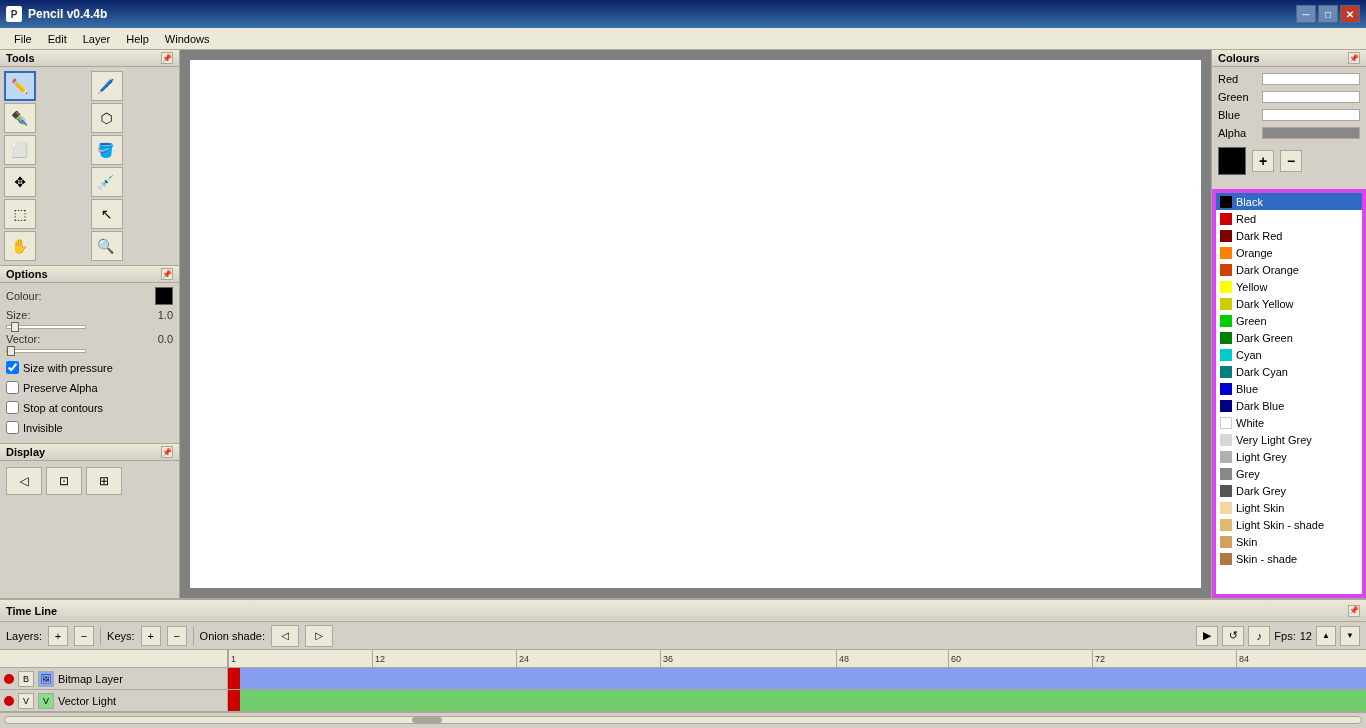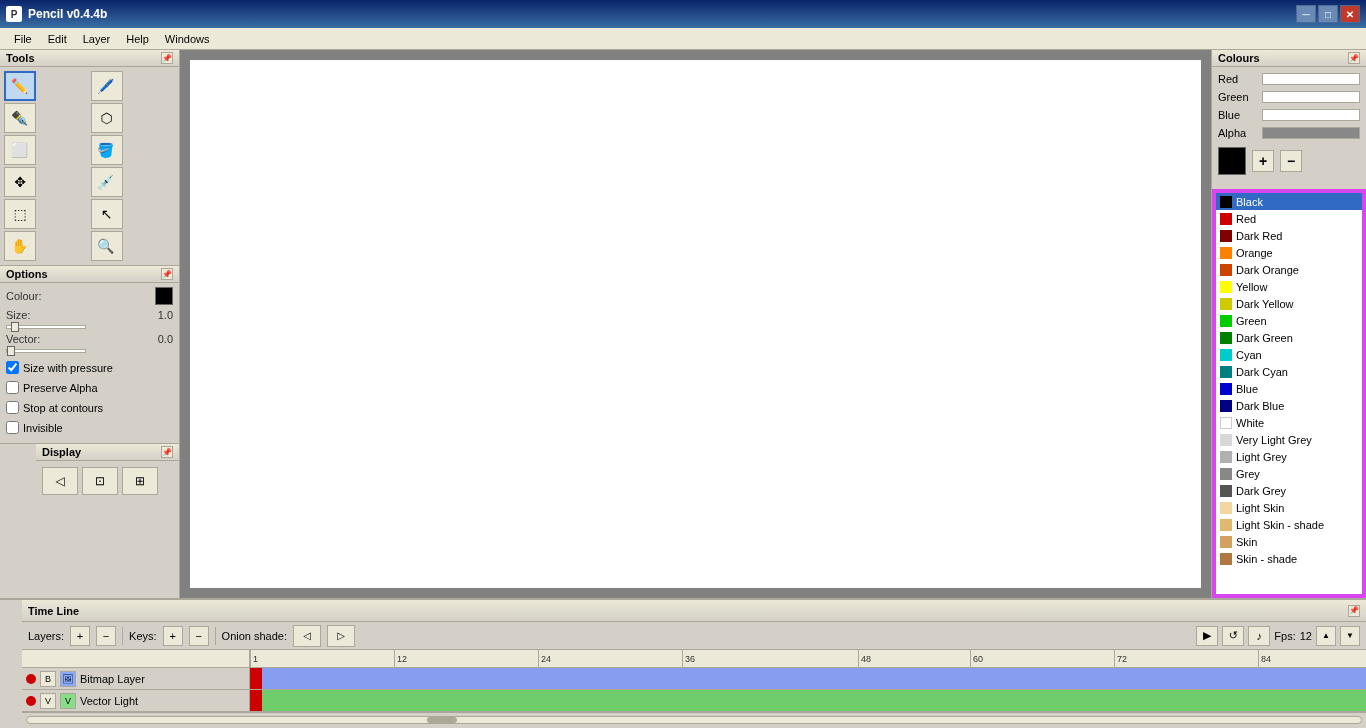--- a/index.html
+++ b/index.html
@@ -127,21 +127,21 @@
     .checkbox-row {
       display: flex;
       align-items: center;
       gap: 4px;
       margin-bottom: 3px;
       padding: 2px 0;
     }
     .checkbox-row input[type=checkbox] { margin: 0; }
 
     
-    #display-panel { border-top: 1px solid #aca899; padding-left: 36px; }
+    #display-panel { border-top: 1px solid #aca899; }
     .display-buttons { display: flex; gap: 4px; padding: 6px; }
     .disp-btn {
       width: 36px; height: 28px;
       background: #ece9d8;
       border: 1px solid #aca899;
       display: flex; align-items: center; justify-content: center;
       cursor: pointer; font-size: 12px;
     }
 
     
@@ -225,21 +225,20 @@
     .colour-dot {
       width: 12px; height: 12px;
       flex-shrink: 0;
     }
 
     
     #timeline {
       height: 130px;
       background: #d4d0c8;
       border-top: 2px solid #aca899;
-      padding-left: 22px;
     }
     #timeline-header {
       height: 22px;
       background: linear-gradient(to bottom, #ece9d8, #d4d0c8);
       border-bottom: 1px solid #aca899;
       display: flex;
       align-items: center;
       justify-content: space-between;
       padding: 0 6px;
       font-weight: bold;

